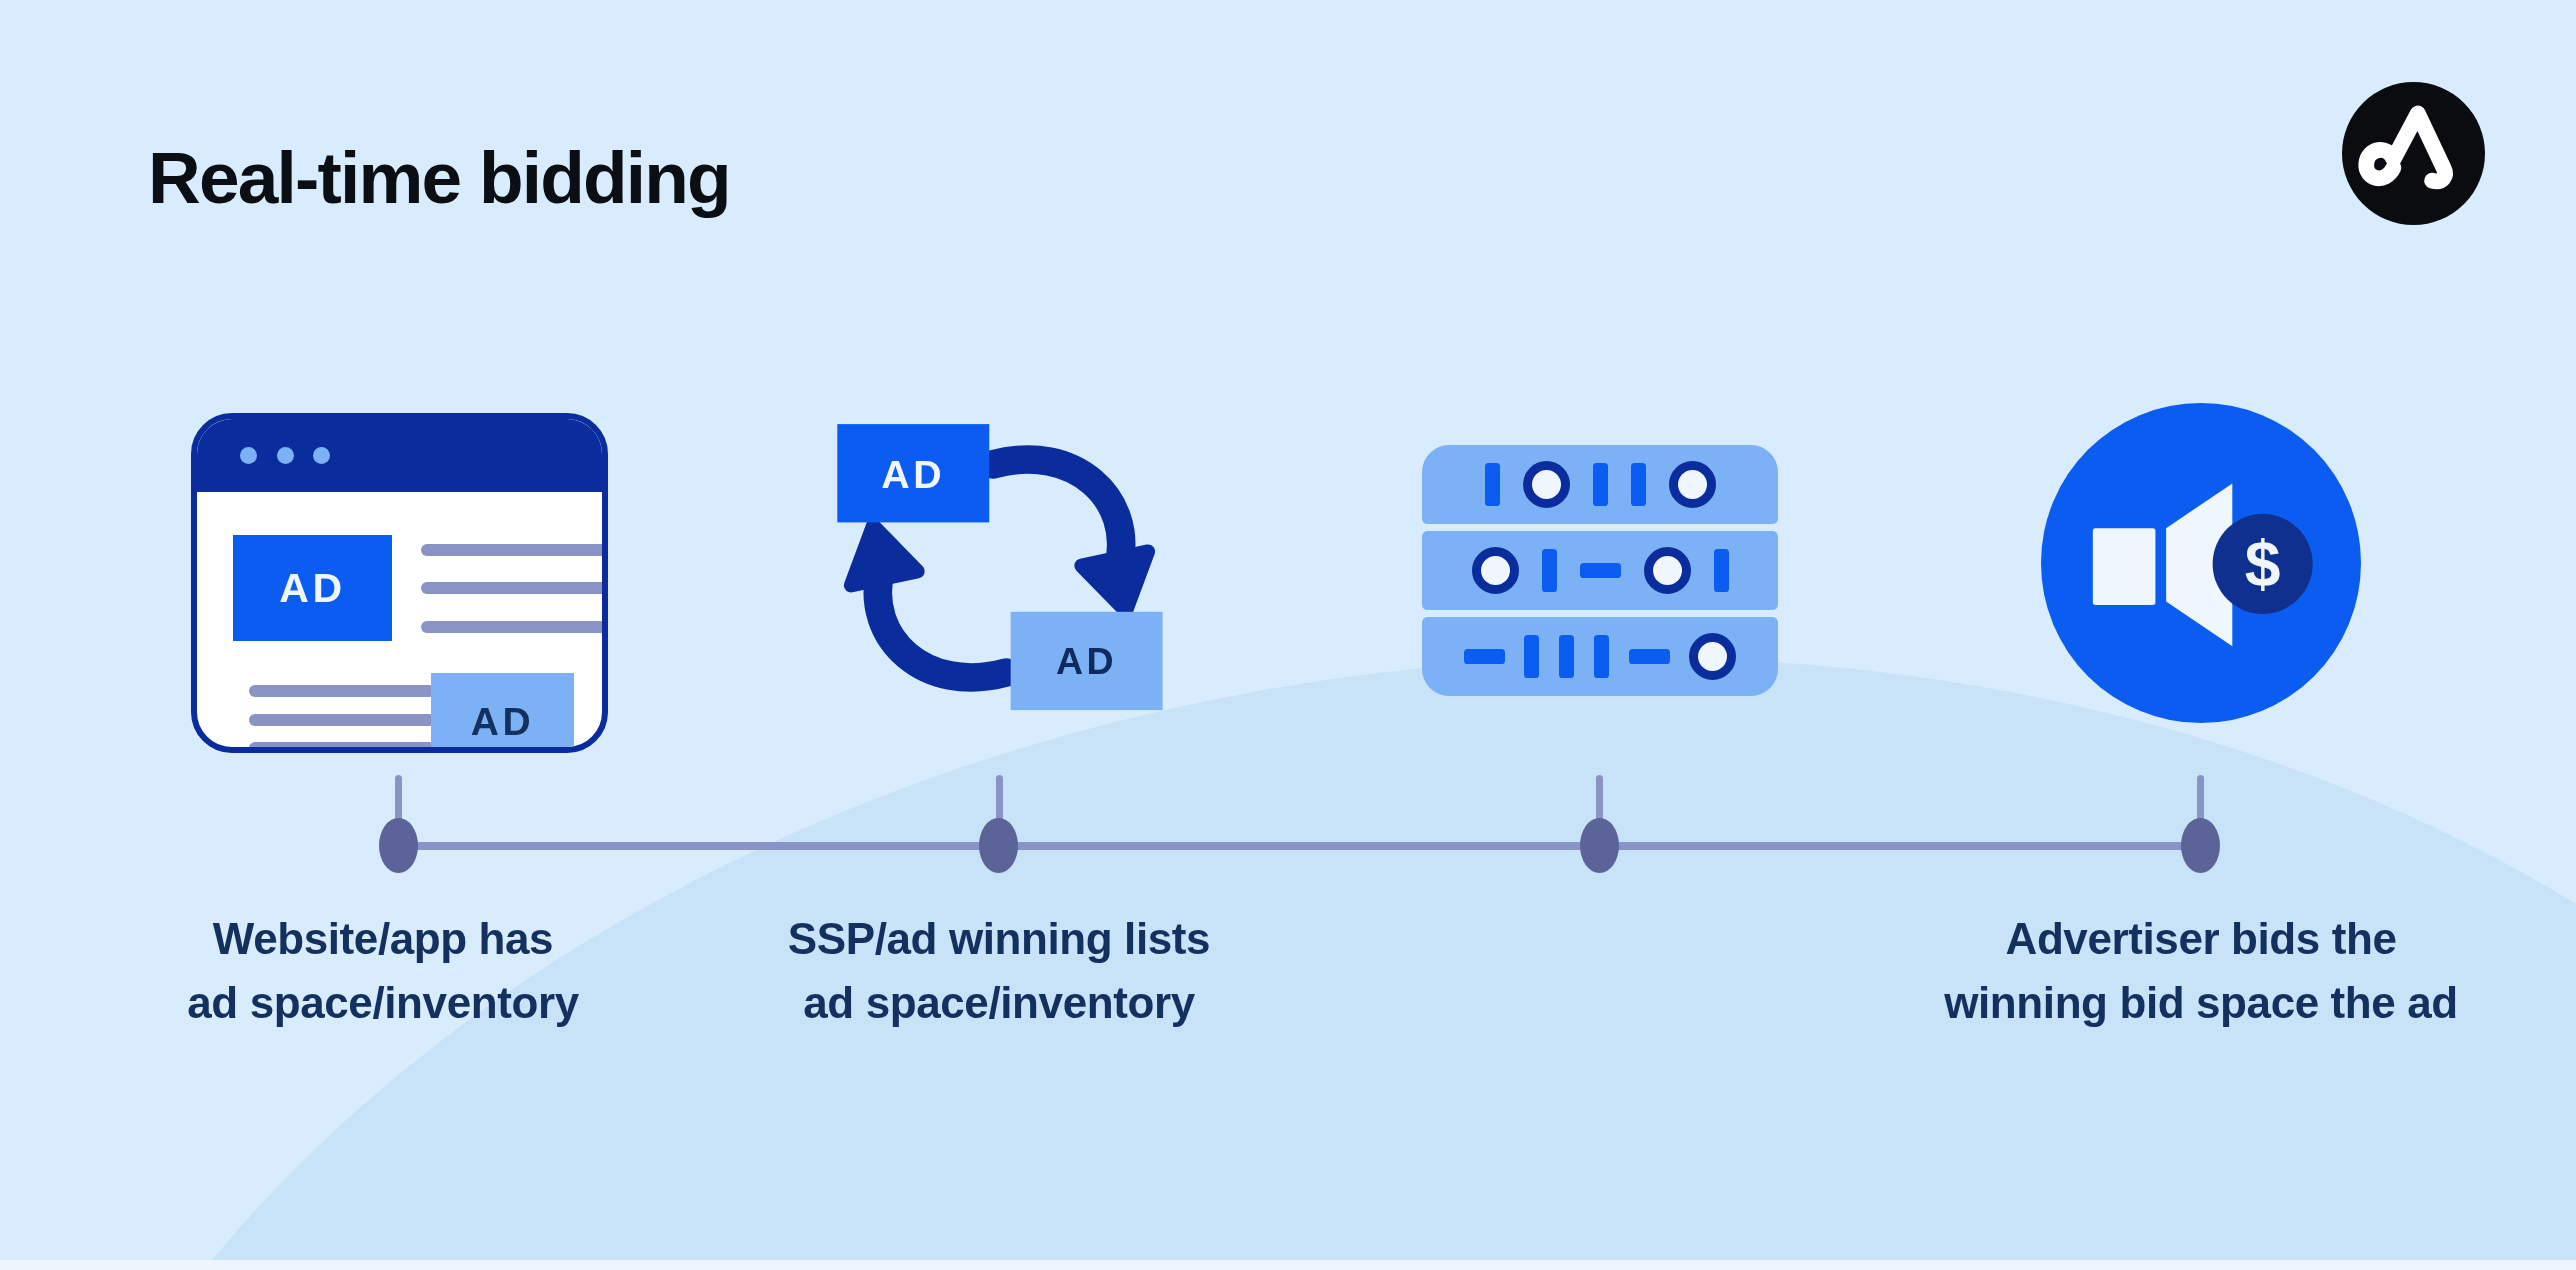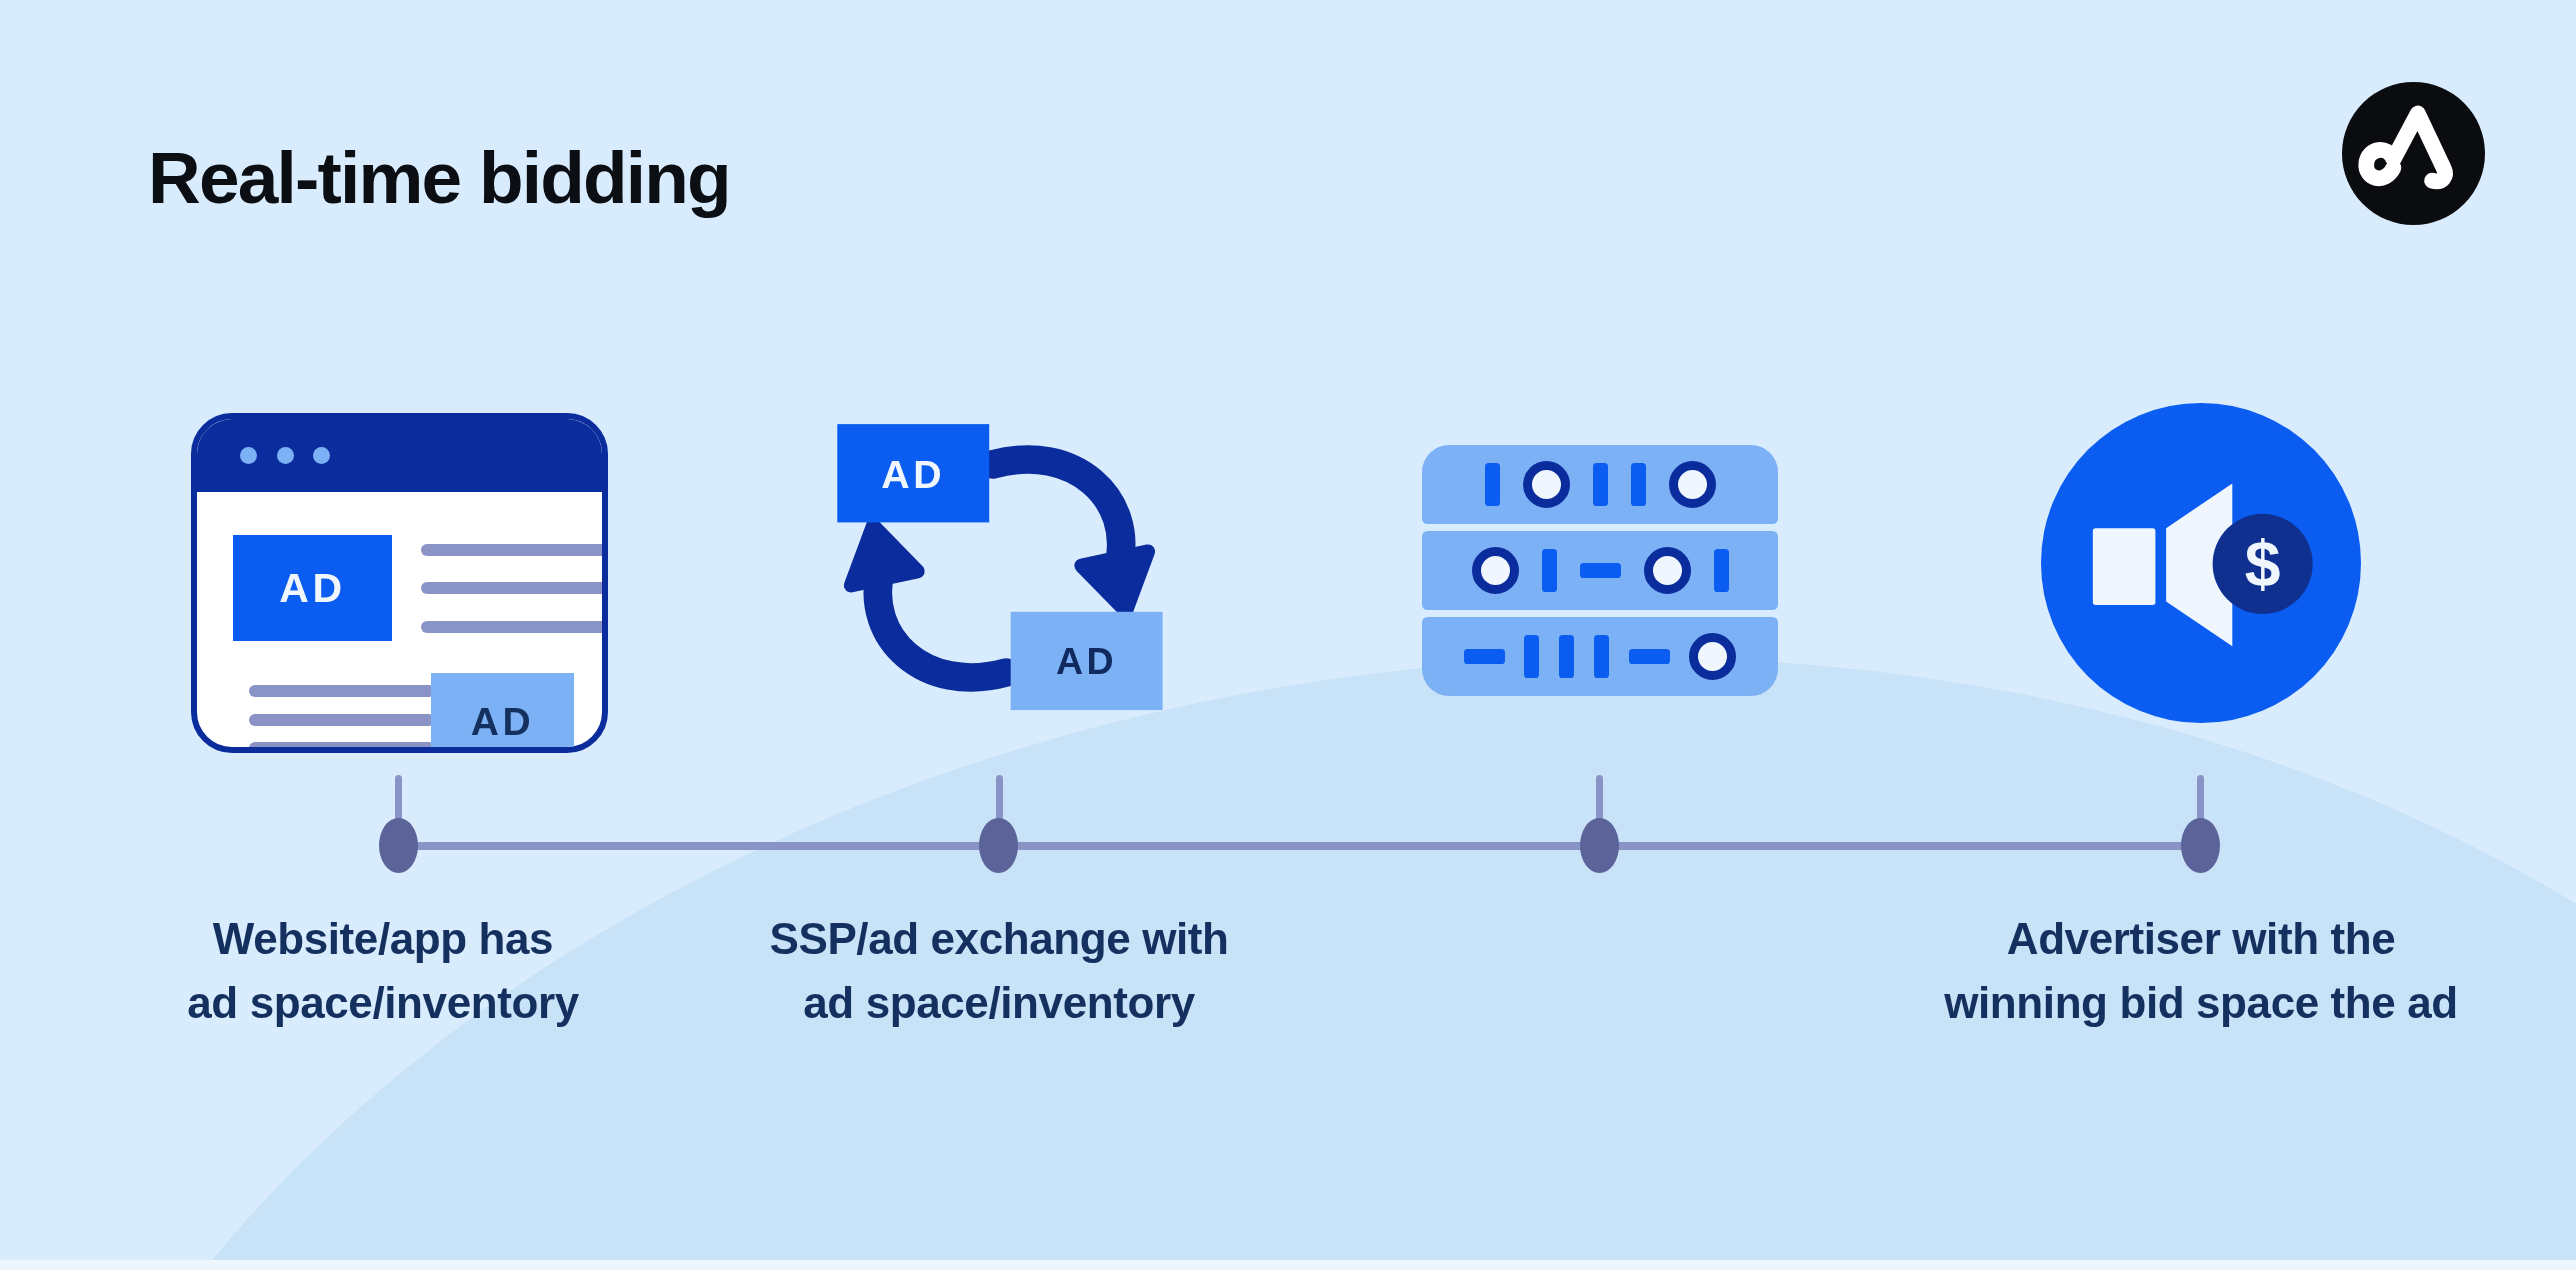--- a/index.html
+++ b/index.html
@@ -196,22 +196,22 @@
   <div class="dot p1"></div>
   <div class="dot p2"></div>
   <div class="dot p3"></div>
   <div class="dot p4"></div>
 
   <div class="label p1">
     <div>Website/app has</div>
     <div>ad space/inventory</div>
   </div>
   <div class="label p2">
-    <div>SSP/ad exchange with</div>
+    <div>SSP/ad winning lists</div>
     <div>ad space/inventory</div>
   </div>
   <div class="label p4">
-    <div>Advertiser with the</div>
+    <div>Advertiser bids the</div>
     <div>winning bid space the ad</div>
   </div>
 
 </div>
 
 
 </body></html>

